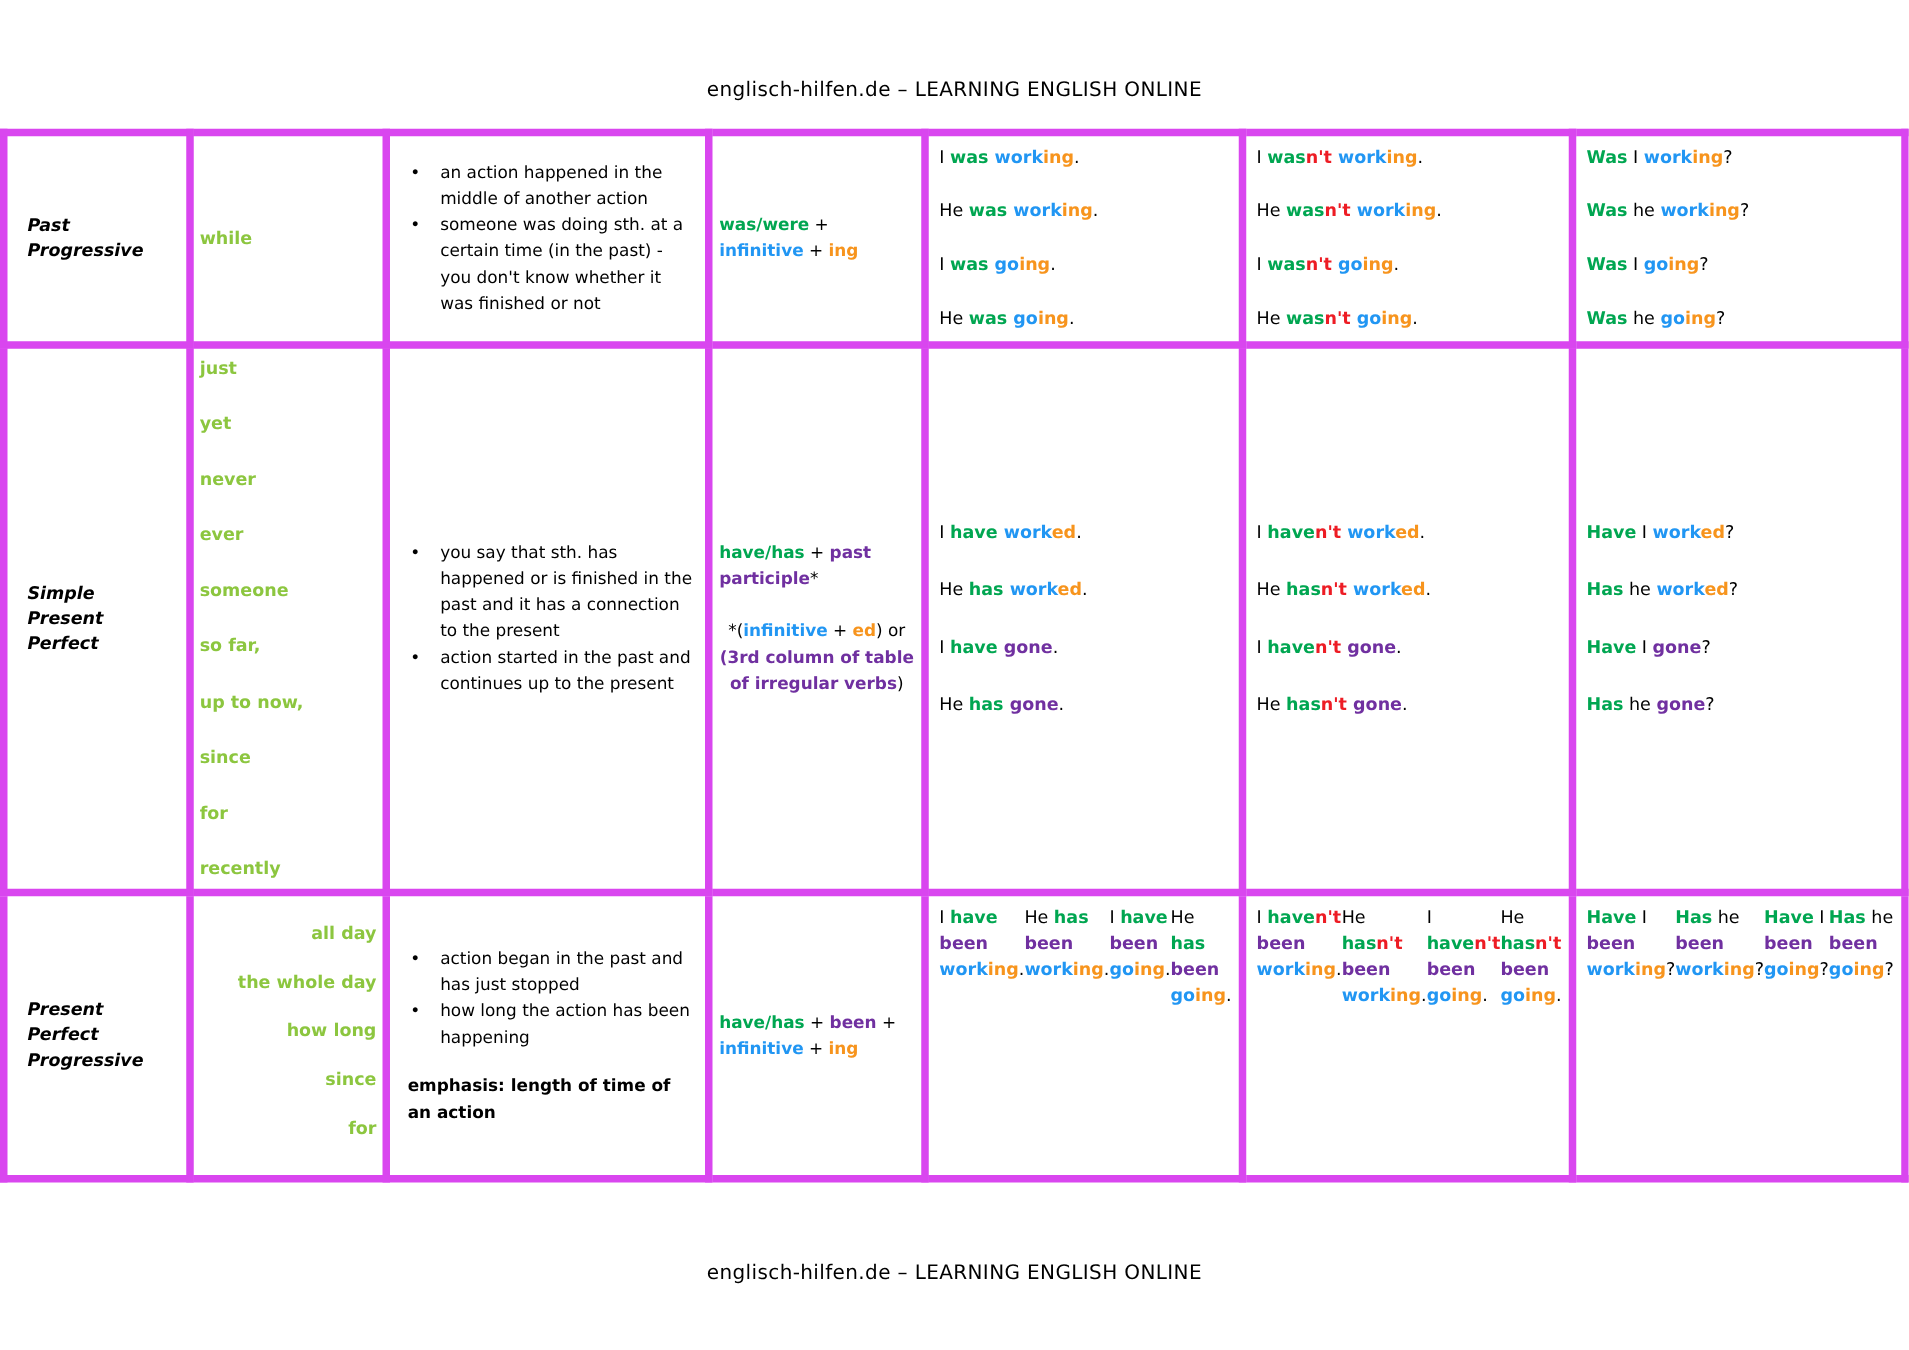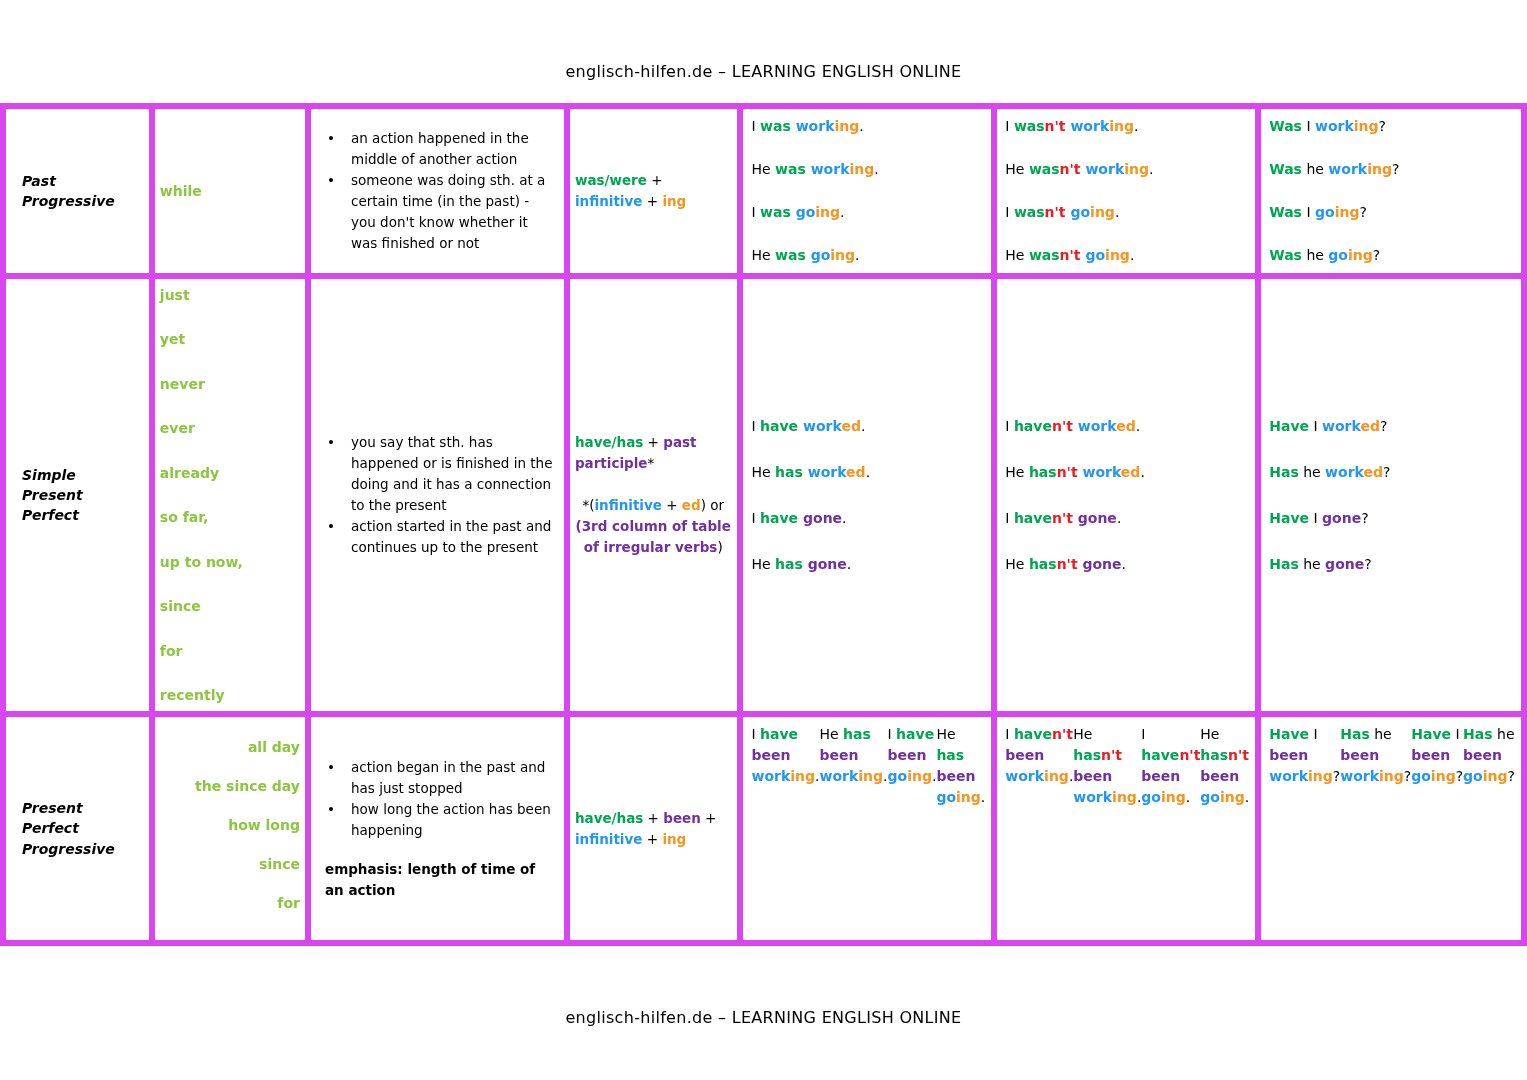--- a/index.html
+++ b/index.html
@@ -125,33 +125,33 @@
       </td>
     </tr>
     <tr class="r2">
       <td class="col-tense">Simple Present Perfect</td>
       <td class="col-signals">
         <div class="sig-fill">
             <p class="signal">just</p>
             <p class="signal">yet</p>
             <p class="signal">never</p>
             <p class="signal">ever</p>
-            <p class="signal">already</p>
+            <p class="signal">someone</p>
             <p class="signal">so far,</p>
             <p class="signal">up to now,</p>
             <p class="signal">since</p>
             <p class="signal">for</p>
             <p class="signal">recently</p>
           </div>
       </td>
       <td class="col-usage">
         <div>
             <div class="bullet">
               <span class="dot">•</span>
-              <span class="txt">you say that sth. has happened or is finished in the doing and it has a connection to the present</span>
+              <span class="txt">you say that sth. has happened or is finished in the past and it has a connection to the present</span>
             </div>
             <div class="bullet">
               <span class="dot">•</span>
               <span class="txt">action started in the past and continues up to the present</span>
             </div>
           </div>
       </td>
       <td class="col-form">
         <div>
             <p class="form-line"><span class="seg-g">have/has</span><span class="seg-k"> + </span><span class="seg-p">past participle</span><span class="seg-k">*</span></p>
@@ -181,21 +181,21 @@
             <p class="example"><span class="seg-g">Have</span><span class="seg-k"> I </span><span class="seg-p">gone</span><span class="seg-k">?</span></p>
             <p class="example"><span class="seg-g">Has</span><span class="seg-k"> he </span><span class="seg-p">gone</span><span class="seg-k">?</span></p>
           </div>
       </td>
     </tr>
     <tr class="r3">
       <td class="col-tense">Present Perfect Progressive</td>
       <td class="col-signals v-top pad-top">
         <div class="sig-top">
             <p class="signal">all day</p>
-            <p class="signal">the since day</p>
+            <p class="signal">the whole day</p>
             <p class="signal">how long</p>
             <p class="signal">since</p>
             <p class="signal">for</p>
           </div>
       </td>
       <td class="col-usage">
         <div>
             <div class="bullet">
               <span class="dot">•</span>
               <span class="txt">action began in the past and has just stopped</span>

